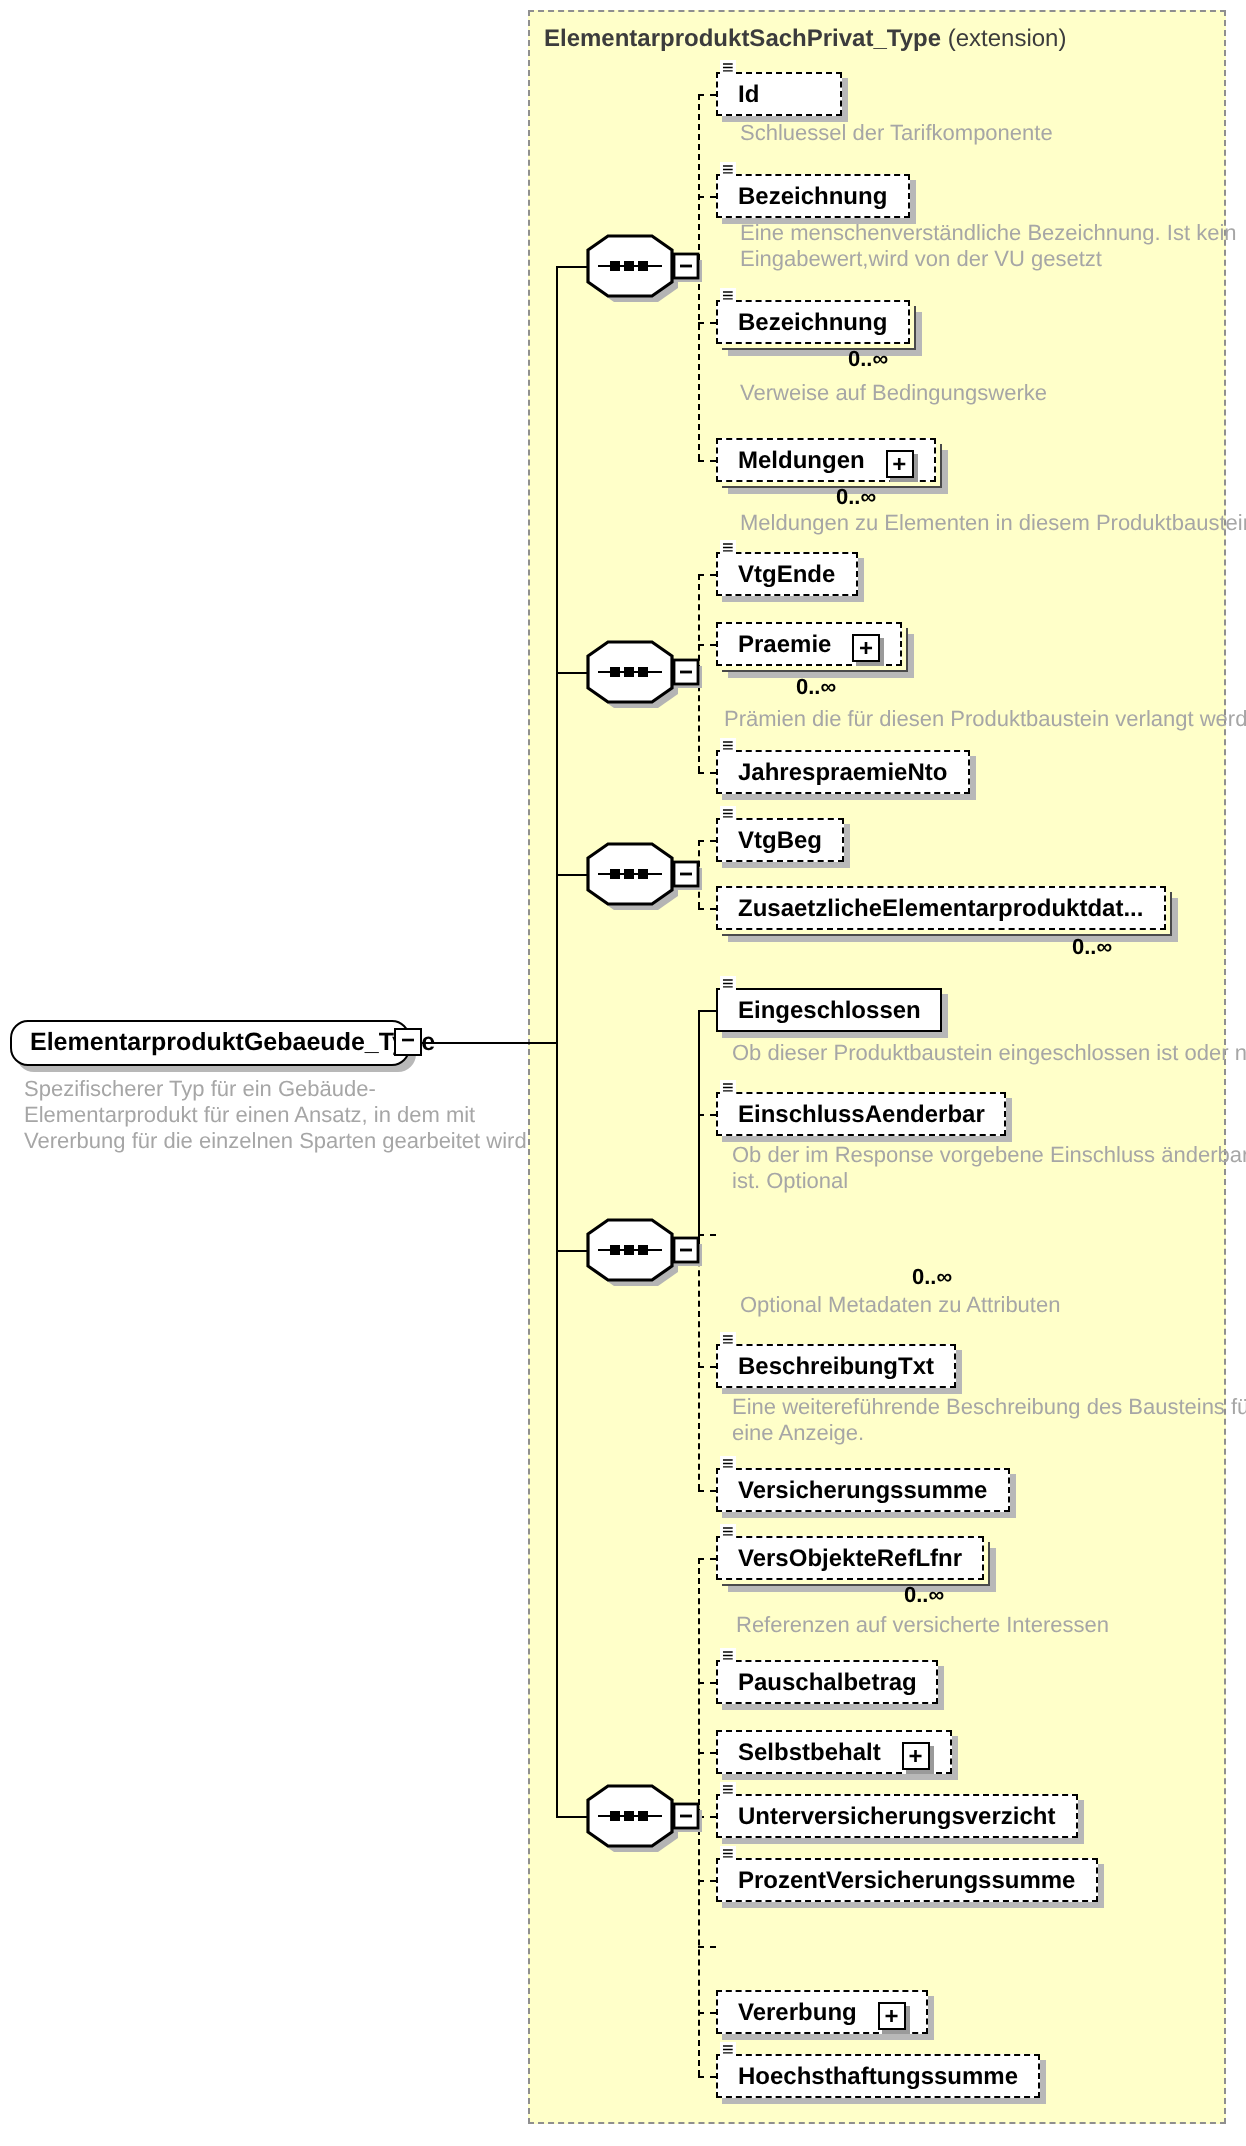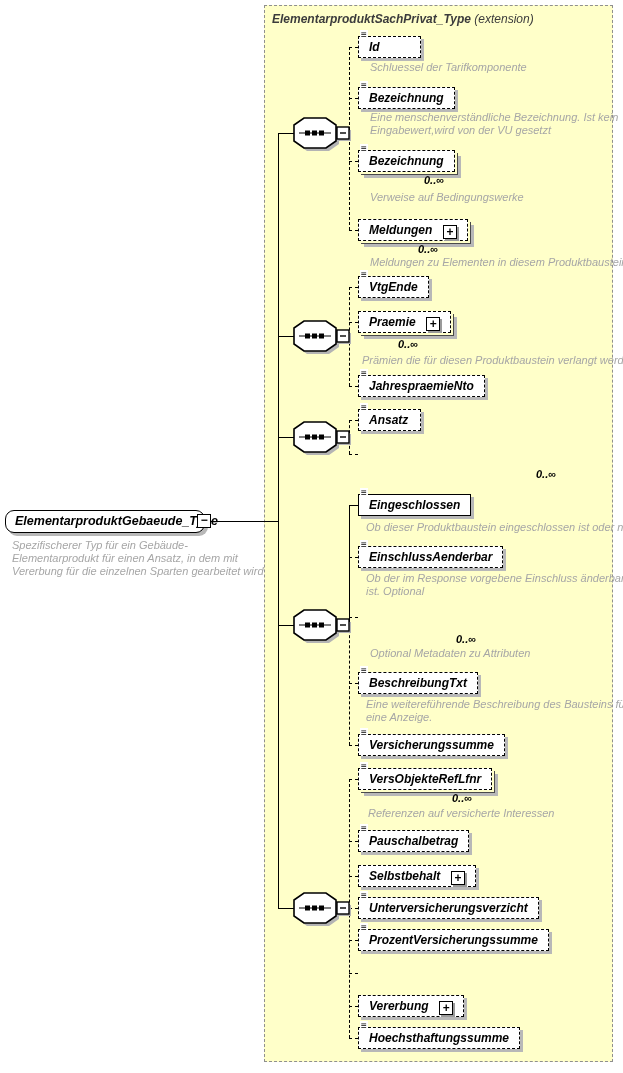--- a/index.html
+++ b/index.html
@@ -1,19 +1,19 @@
 <!DOCTYPE html>
 <html><head>
 <meta charset="utf-8">
 <style>
   * { margin:0; padding:0; box-sizing:border-box; }
   html,body { background:#ffffff; }
   .canvas {
     position:relative; width:623px; height:1073px; background:#ffffff;
-    font-family:"Liberation Sans", sans-serif; overflow:hidden;font-style:italic;
+    font-family:"Liberation Sans", sans-serif; overflow:hidden;
   }
   .container-box {
     position:absolute; left:264px; top:5px; width:349px; height:1057px;
     background:#FFFFC9; border:1px dashed #8f8f8f;
   }
   .container-title {
     position:absolute; left:272px; top:12px; font-size:12px; color:#3c3c3c;
     white-space:nowrap;
   }
   .container-title .t-name { font-weight:bold; }
@@ -207,23 +207,26 @@
   <span class="occurs" style="left:398px; top:338px;">0..∞</span>
   <div class="desc" style="left:362px; top:354px;">Prämien die für diesen Produktbaustein verlangt werden</div>
 
   <div class="node" style="left:358px; top:375px;">
     <span class="attr-icon">≡</span>
     <span>JahrespraemieNto</span>
   </div>
 
   <div class="node" style="left:358px; top:409px;">
     <span class="attr-icon">≡</span>
-    <span>Ansatz</span>
-  </div>
-
+    <span>VtgBeg</span>
+  </div>
+
+  <div class="node multi" style="left:358px; top:443px;">
+    <span>ZusaetzlicheElementarproduktdat...</span>
+  </div>
   <span class="occurs" style="left:536px; top:468px;">0..∞</span>
 
   <div class="node solid" style="left:358px; top:494px;">
     <span class="attr-icon">≡</span>
     <span>Eingeschlossen</span>
   </div>
   <div class="desc" style="left:366px; top:521px;">Ob dieser Produktbaustein eingeschlossen ist oder nicht</div>
 
   <div class="node" style="left:358px; top:546px;">
     <span class="attr-icon">≡</span>

